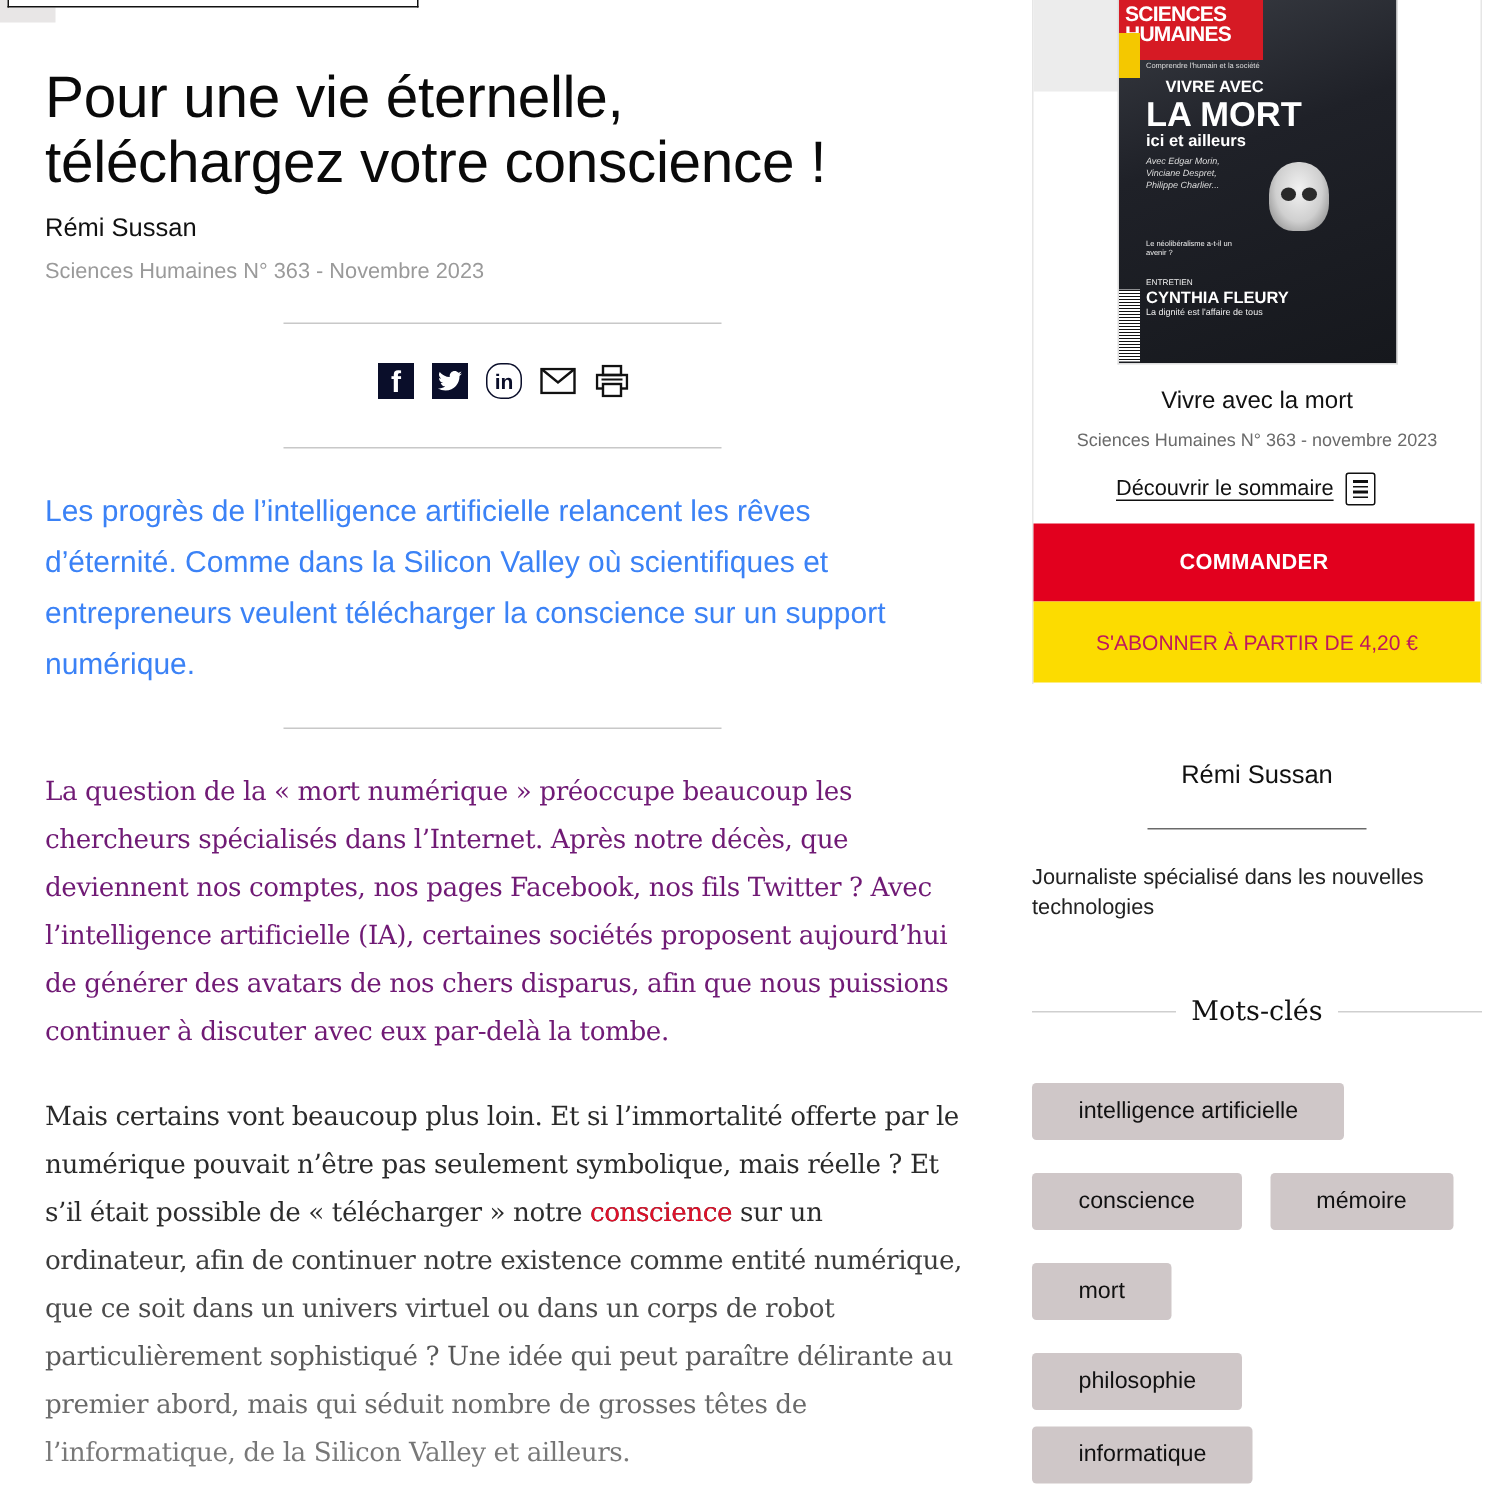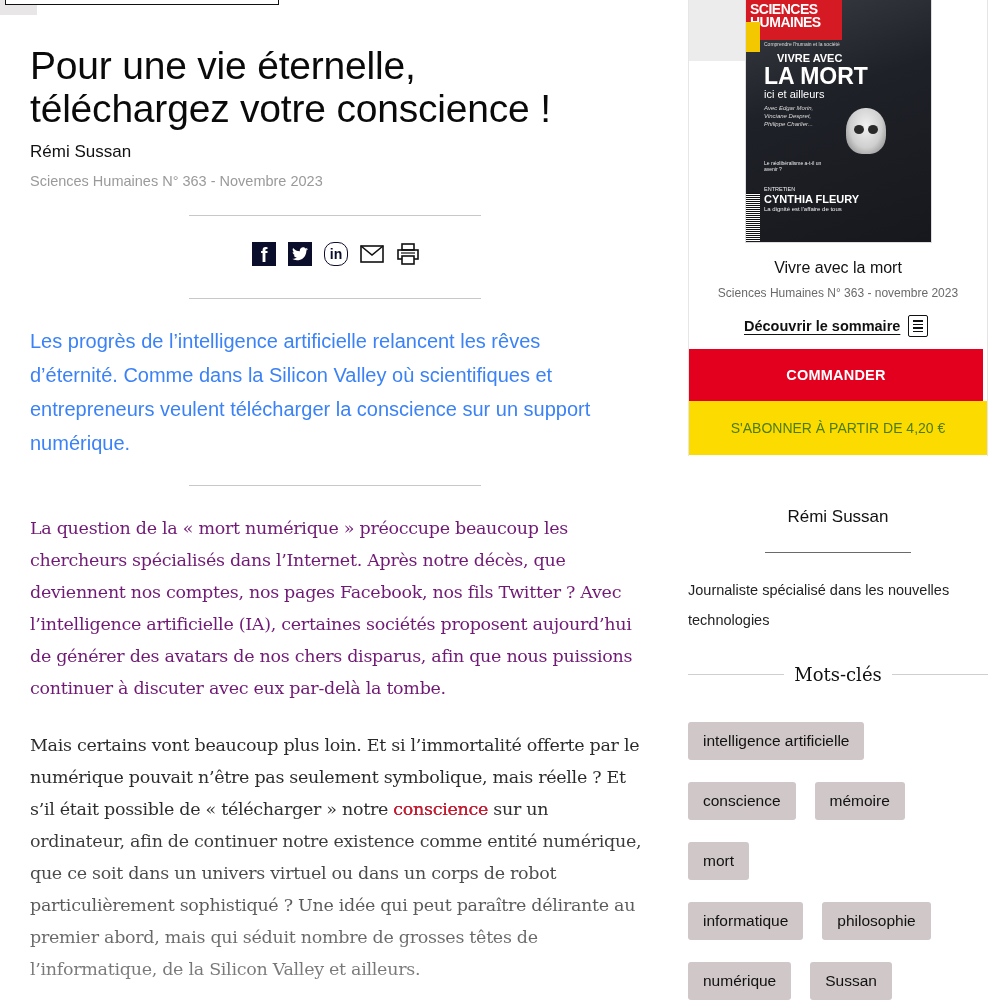--- a/index.html
+++ b/index.html
@@ -36,52 +36,52 @@
 
   
   .card { position: absolute; left: 688px; top: 0; width: 300px; height: 456px; border-left: 1px solid #e6e6e6; border-right: 1px solid #e6e6e6; }
   .card-gray { position: absolute; left: 0; top: 0; width: 57px; height: 61px; background: #ececec; }
   .cover { position: absolute; left: 56px; top: 0; width: 187px; height: 243px; background: linear-gradient(160deg, #3a3d44 0%, #1f2128 40%, #16181d 100%); overflow: hidden; border: 1px solid #ddd; border-top: none; }
   .cover .mast { position: absolute; left: 0; top: 0; width: 96px; height: 40px; background: #d61a24; color: #fff; font-weight: 800; font-size: 14px; line-height: 13px; padding: 3px 4px; letter-spacing: -0.5px; }
   .cover .tagline { position: absolute; left: 0; top: 41px; width: 187px; font-size: 5px; color: #ddd; padding-left: 18px; }
   .cover .sidebar-y { position: absolute; left: 0; top: 22px; width: 14px; height: 30px; background: #f4c800; }
   .cover .h1 { position: absolute; left: 18px; top: 52px; color: #fff; font-weight: 800; font-size: 11px; line-height: 12px; margin-left: 13px; }
   .cover .h2 { position: absolute; left: 18px; top: 64px; color: #fff; font-weight: 800; font-size: 23px; line-height: 24px; }
-  .cover .h3 { position: absolute; left: 18px; top: 88px; color: #fff; font-weight: 400; font-size: 11px; text-align: center; }
+  .cover .h3 { position: absolute; left: 18px; top: 88px; color: #fff; font-weight: 700; font-size: 11px; text-align: center; }
   .cover .h4 { position: absolute; left: 18px; top: 104px; color: #ddd; font-style: italic; font-size: 6px; line-height: 8px; width: 60px; }
   .cover .skull { position: absolute; left: 100px; top: 108px; width: 40px; height: 46px; background: radial-gradient(ellipse at 50% 40%, #f2f2f2 0%, #cfcfcf 55%, #777 100%); border-radius: 48% 48% 40% 40%; }
   .cover .skull::before, .cover .skull::after { content: ""; position: absolute; top: 17px; width: 10px; height: 9px; background: #2a2a2a; border-radius: 50%; }
   .cover .skull::before { left: 8px; }
   .cover .skull::after { right: 8px; }
   .cover .h5 { position: absolute; left: 18px; top: 160px; color: #eee; font-size: 5px; line-height: 6px; width: 60px; }
   .cover .h6 { position: absolute; left: 18px; top: 186px; color: #eee; font-size: 5.5px; }
   .cover .h7 { position: absolute; left: 18px; top: 193px; color: #fff; font-weight: 800; font-size: 11px; }
   .cover .h8 { position: absolute; left: 18px; top: 206px; color: #eee; font-size: 6px; }
   .cover .barcode { position: absolute; left: 0; top: 193px; width: 14px; height: 48px; background: repeating-linear-gradient(0deg, #fff 0 1px, #111 1px 2px); }
 
   .issue-title { position: absolute; top: 259px; left: 0; width: 298px; text-align: center; font-size: 16px; color: #111; }
   .issue-meta { position: absolute; top: 286px; left: 0; width: 298px; text-align: center; font-size: 12px; color: #6a6a6a; }
   .discover { position: absolute; top: 315px; left: 55px; display: flex; align-items: center; gap: 8px; cursor: pointer; }
-  .discover span.lbl { font-size: 14.5px; color: #111; text-decoration: underline; text-underline-offset: 3px; font-weight: bold; }
+  .discover span.lbl { font-size: 14.5px; color: #111; text-decoration: underline; text-underline-offset: 3px; }
   .discover .list-icon { width: 20px; height: 22px; border: 1.5px solid #111; border-radius: 2px; display: flex; flex-direction: column; justify-content: center; gap: 2px; padding: 0 4px; }
   .discover .list-icon i { display: block; height: 1.5px; background: #111; }
 
   .btn-order { position: absolute; top: 349px; left: 0; width: 294px; height: 52px; background: #e2001e; color: #fff; font-weight: 700; font-size: 14.5px; display: flex; align-items: center; justify-content: center; letter-spacing: 0.2px; cursor: pointer; }
-  .btn-sub { position: absolute; top: 401px; left: 0; width: 298px; height: 54px; background: #fcdc00; color: #4d7c0f; font-weight: 500; font-size: 14px; display: flex; align-items: center; justify-content: center; cursor: pointer; }
+  .btn-sub { position: absolute; top: 401px; left: 0; width: 298px; height: 54px; background: #fcdc00; color: #be185d; font-weight: 500; font-size: 14px; display: flex; align-items: center; justify-content: center; cursor: pointer; }
 
   .au-name { position: absolute; top: 507px; left: 688px; width: 300px; text-align: center; font-size: 17px; color: #111; }
   .au-hr { position: absolute; top: 552px; left: 765px; width: 146px; border-top: 1.5px solid #6a6a6a; }
-  .au-bio { position: absolute; top: 575px; left: 688px; width: 300px; font-size: 14.5px; line-height: 30px; color: #222; }
+  .au-bio { position: absolute; top: 575px; left: 688px; width: 300px; font-size: 14.5px; line-height: 20px; color: #222; }
 
   .kw-head { position: absolute; top: 664px; left: 688px; width: 300px; display: flex; align-items: center; }
   .kw-head .line { flex: 1; border-top: 1px solid #cfcfcf; }
   .kw-head .lbl { padding: 0 10px; font-family: "DejaVu Serif", "Liberation Serif", serif; font-size: 18px; color: #111; }
 
   .tags { position: absolute; top: 722px; left: 688px; width: 300px; display: flex; flex-wrap: wrap; column-gap: 19px; row-gap: 11px; }
-  .tag { height: 38px; padding: 0 15px; background: #cfc7c8; border-radius: 3px; display: flex; align-items: center; font-size: 15.5px; color: #111; cursor: pointer; }
+  .tag { height: 38px; padding: 0 31px; background: #cfc7c8; border-radius: 3px; display: flex; align-items: center; font-size: 15.5px; color: #111; cursor: pointer; }
   .tag.br { flex-basis: 100%; height: 0; padding: 0; background: none; margin-top: -11px; }
 </style>
 </head>
 <body>
 
 <div class="top-gray"></div>
 <div class="top-box"></div>
 
 <div class="main">
   <h1 class="title">
@@ -173,20 +173,20 @@
 </div>
 
 <div class="tags">
   <a class="tag">intelligence artificielle</a>
   <span class="tag br"></span>
   <a class="tag">conscience</a>
   <a class="tag">mémoire</a>
   <span class="tag br"></span>
   <a class="tag">mort</a>
   <span class="tag br"></span>
+  <a class="tag">philosophie</a>
   <a class="tag">informatique</a>
-  <a class="tag">philosophie</a>
   <span class="tag br"></span>
   <a class="tag">numérique</a>
   <a class="tag">Sussan</a>
   <span class="tag br"></span>
 
 </div>
 
 </body></html>

